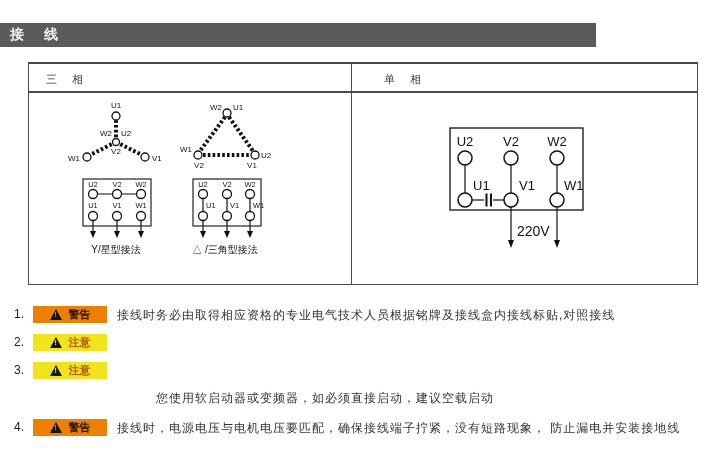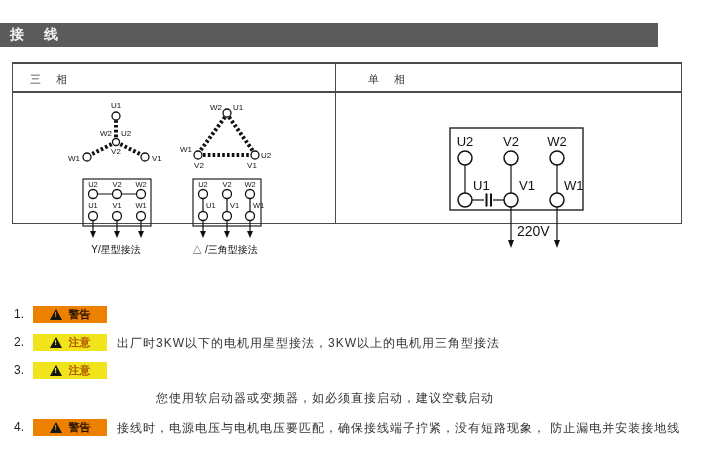--- a/index.html
+++ b/index.html
@@ -5,28 +5,28 @@
   * { box-sizing: border-box; }
   html, body { margin: 0; padding: 0; }
   body {
     width: 712px; height: 451px; background: #fff;
     font-family: "Liberation Sans", sans-serif;
   }
   .page { position: relative; width: 712px; height: 451px; background: #fff; overflow: hidden; }
 
   
   .header-bar {
-    position: absolute; left: 0; top: 23px; width: 658px; height: 24px;
+    position: absolute; left: 0; top: 23px; width: 596px; height: 24px;
     background: #5b5b5b; color: #f2f2f2; display: flex; align-items: center;
   }
   .header-bar .title { margin-left: 10px; font-size: 14px; letter-spacing: 8px; font-weight: bold; }
 
   
   .tbl {
-    position: absolute; left: 12px; top: 62px; width: 670px; height: 162px;
+    position: absolute; left: 28px; top: 62px; width: 670px; height: 223px;
     border: 1px solid #4a4a4a; border-top-width: 2px;
   }
   .tbl .hsep { position: absolute; left: 0; top: 27px; width: 100%; height: 2px; background: #4a4a4a; }
   .tbl .vdiv { position: absolute; left: 322px; top: 0; width: 1px; height: 100%; background: #4a4a4a; }
   .colhead { position: absolute; top: 8px; font-size: 11px; color: #3a3a3a; letter-spacing: 6px; }
   .colhead.left  { left: 17px; }
   .colhead.right { left: 355px; }
 
   svg { position: absolute; }
   svg text { font-family: "Liberation Sans", sans-serif; fill: #111; }
@@ -198,32 +198,32 @@
 
   <div class="note-row" style="top:306px;">
     <span class="note-num">1.</span>
     <span class="badge warning">
       <span class="tri-wrap">
         <span class="tri"></span>
           <span class="excl">!</span>
       </span>
       <span>警告</span>
     </span>
+    <span class="note-text">接线时务必由取得相应资格的专业电气技术人员根据铭牌及接线盒内接线标贴,对照接线</span>
   </div>
 
   <div class="note-row" style="top:334px;">
     <span class="note-num">2.</span>
     <span class="badge caution">
       <span class="tri-wrap">
         <span class="tri"></span>
           <span class="excl">!</span>
       </span>
       <span>注意</span>
     </span>
-    <span class="note-text">出厂时3KW以下的电机用星型接法，3KW以上的电机用三角型接法</span>
   </div>
 
   <div class="note-row" style="top:362px;">
     <span class="note-num">3.</span>
     <span class="badge caution">
       <span class="tri-wrap">
         <span class="tri"></span>
           <span class="excl">!</span>
       </span>
       <span>注意</span>

